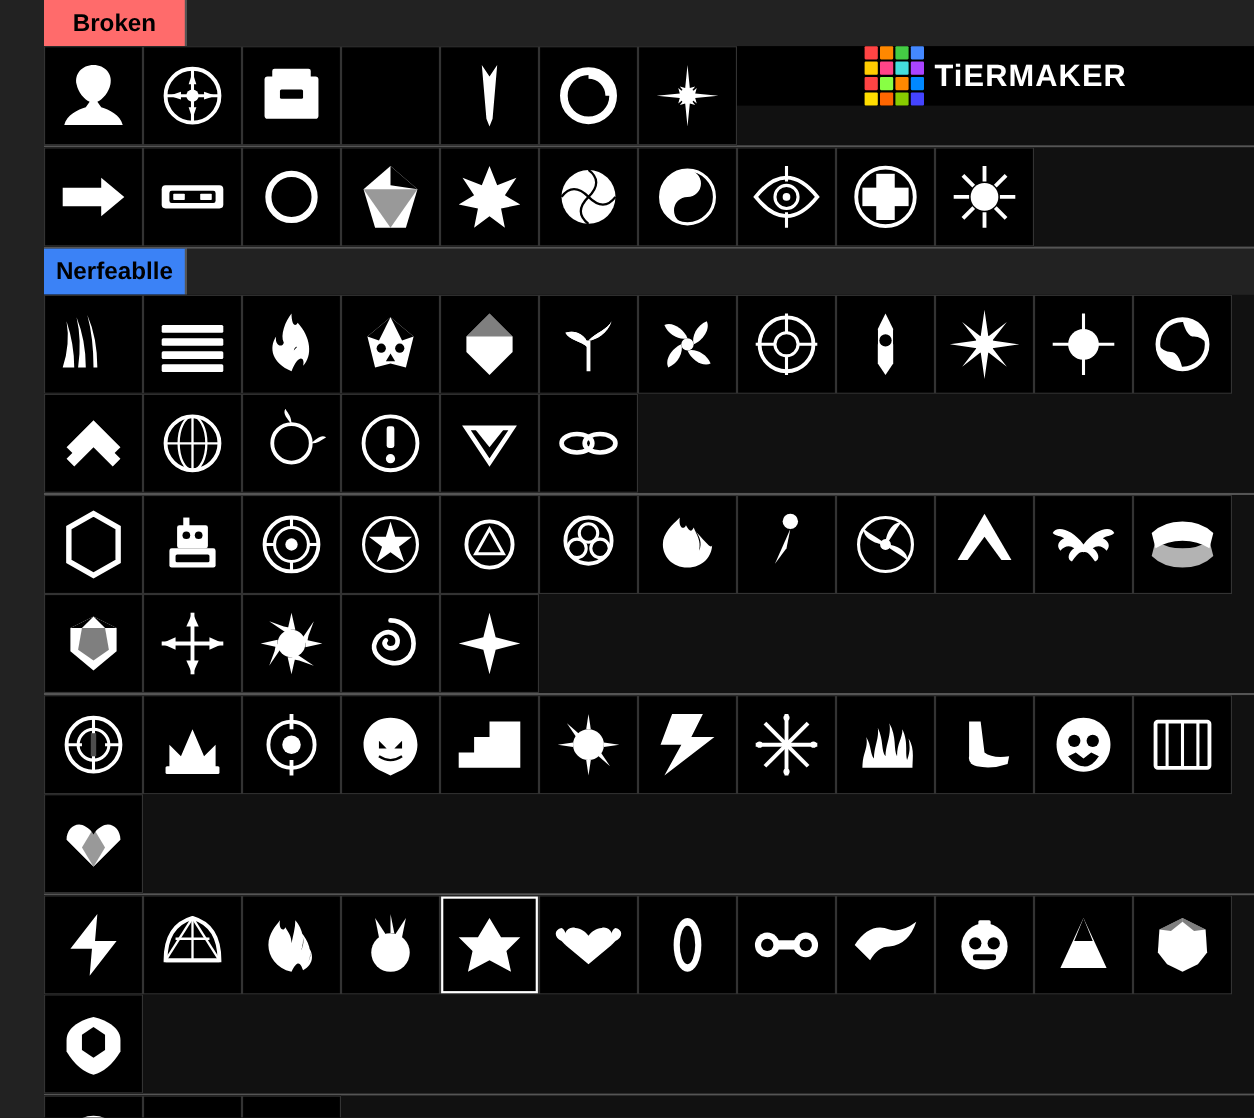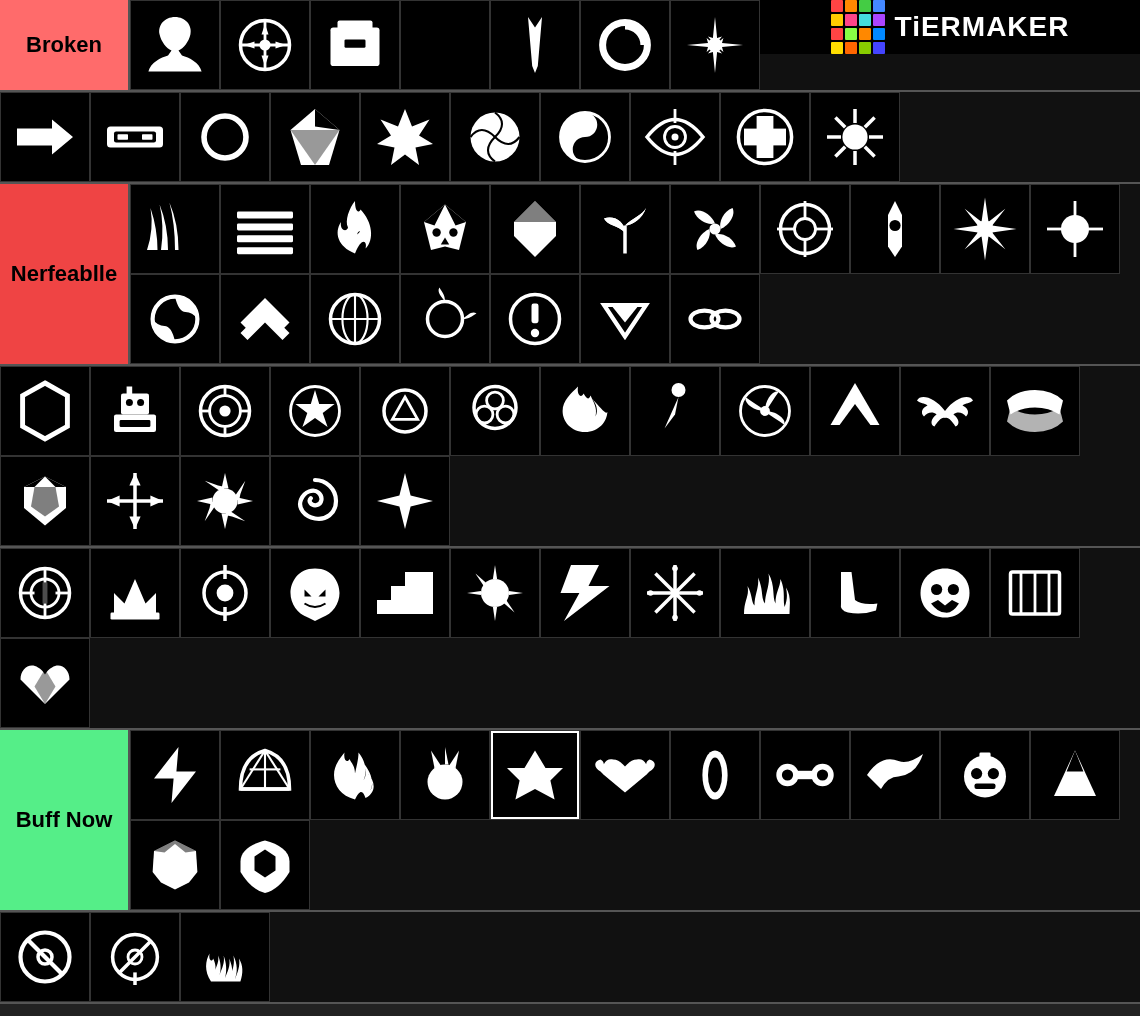--- a/index.html
+++ b/index.html
@@ -12,21 +12,23 @@
     }
 
     .tier-list {
       display: flex;
       flex-direction: column;
       width: 1140px;
     }
 
     .tier-row {
       display: flex;
+      flex-direction: column;
       border-bottom: 2px solid #555;
+      margin-left: 40px;
     }
 
     .tier-label {
       width: 130px;
       min-width: 130px;
       display: flex;
       align-items: center;
       justify-content: center;
       font-size: 22px;
       font-weight: bold;
@@ -59,21 +61,21 @@
 
     .tier-item svg {
       width: 70px;
       height: 70px;
       fill: white;
     }
 
     
     .broken { background-color: #ff6b6b; }
     .nerf-this { background-color: #ffaa44; }
-    .nerfeable { background-color: #ef4444; }
+    .nerfeable { background-color: #3b82f6; }
     .nice { background-color: #ccee44; }
     .buffeable { background-color: #77ee77; }
     .buff-now { background-color: #55ee88; }
     .rework { background-color: #44dddd; }
 
     .logo-grid {
       display: grid;
       grid-template-columns: repeat(4, 12px);
       grid-template-rows: repeat(4, 12px);
       gap: 2px;
@@ -704,21 +706,20 @@
       <div class="tier-item">
         <svg viewBox="0 0 100 100">
             <path d="M50 80 L15 45 C15 30 28 20 40 28 C44 30 48 34 50 38 C52 34 56 30 60 28 C72 20 85 30 85 45Z"></path>
             <polygon points="50,30 65,55 50,80 35,55" fill="black" opacity="0.4"></polygon>
           </svg>
       </div>
     </div>
   </div>
 
   <div class="tier-row">
-    <div class="tier-label buff-now">Buff Now</div>
     <div class="tier-items">
 
       <div class="tier-item">
         <svg viewBox="0 0 100 100">
             <polygon points="55,10 20,55 48,55 45,90 80,45 52,45"></polygon>
           </svg>
       </div>
 
       <div class="tier-item">
         <svg viewBox="0 0 100 100">

